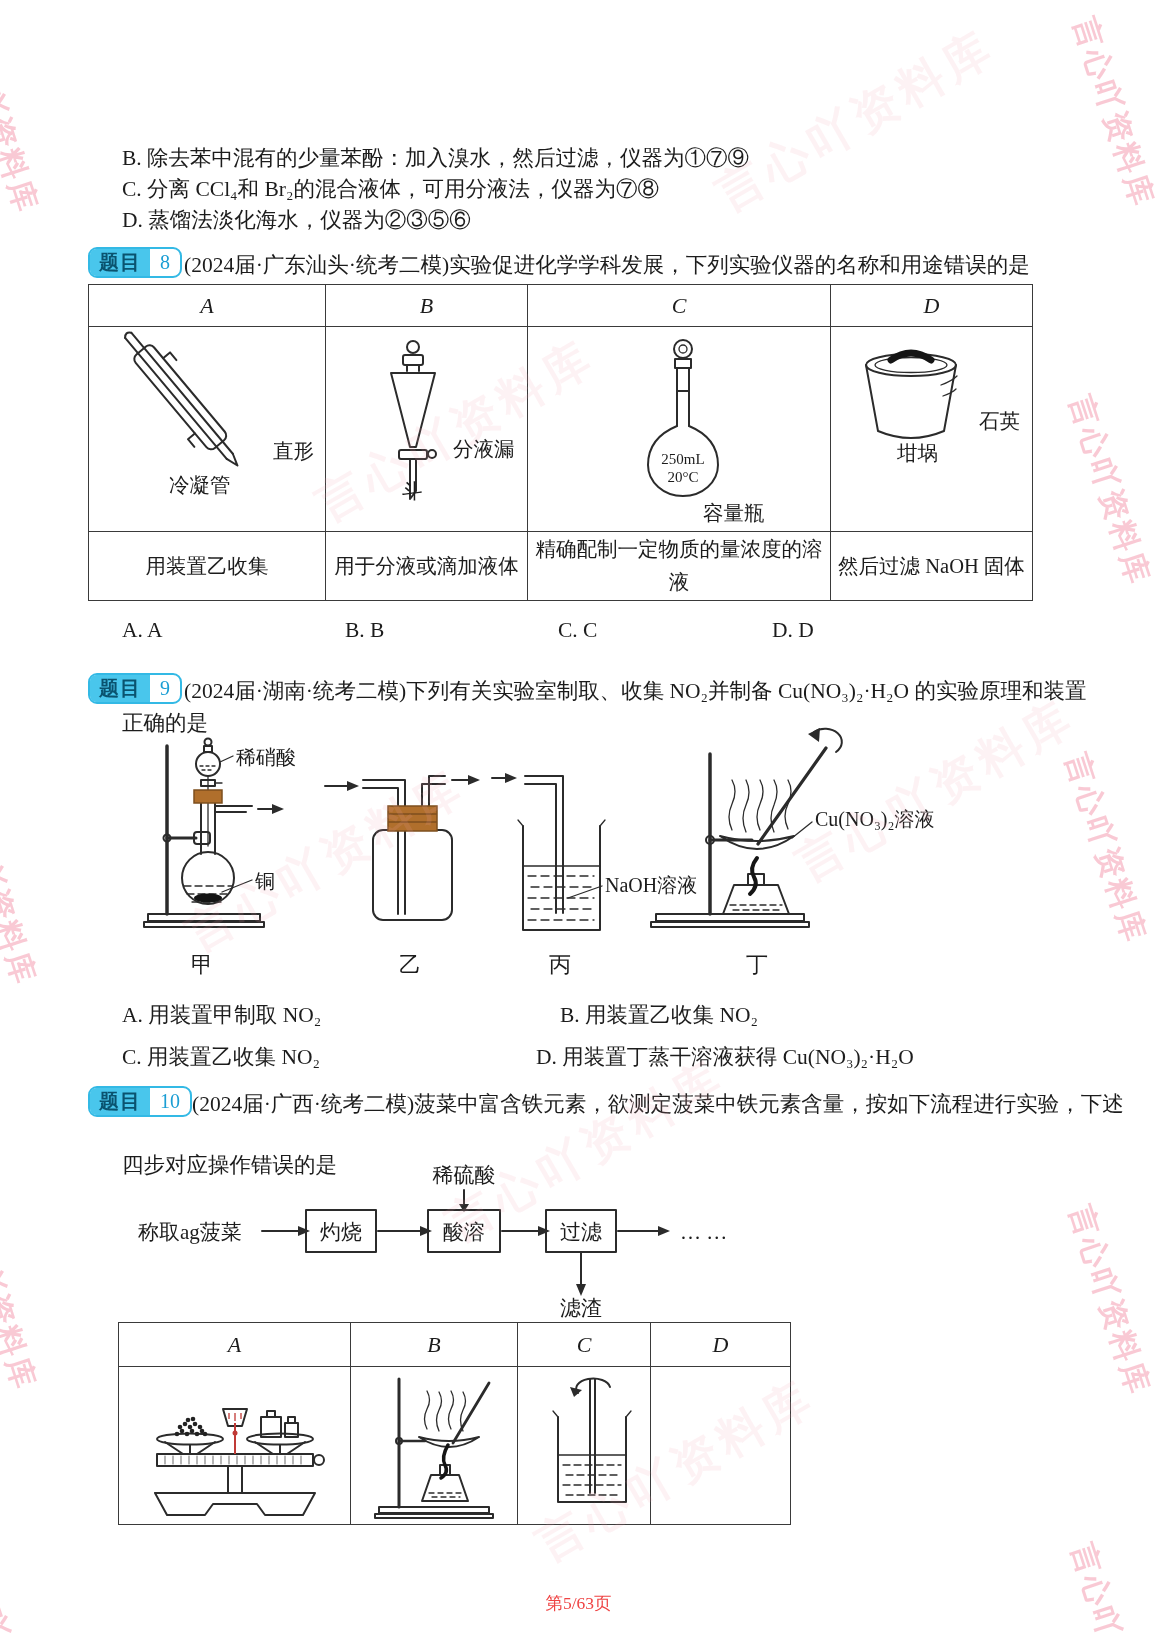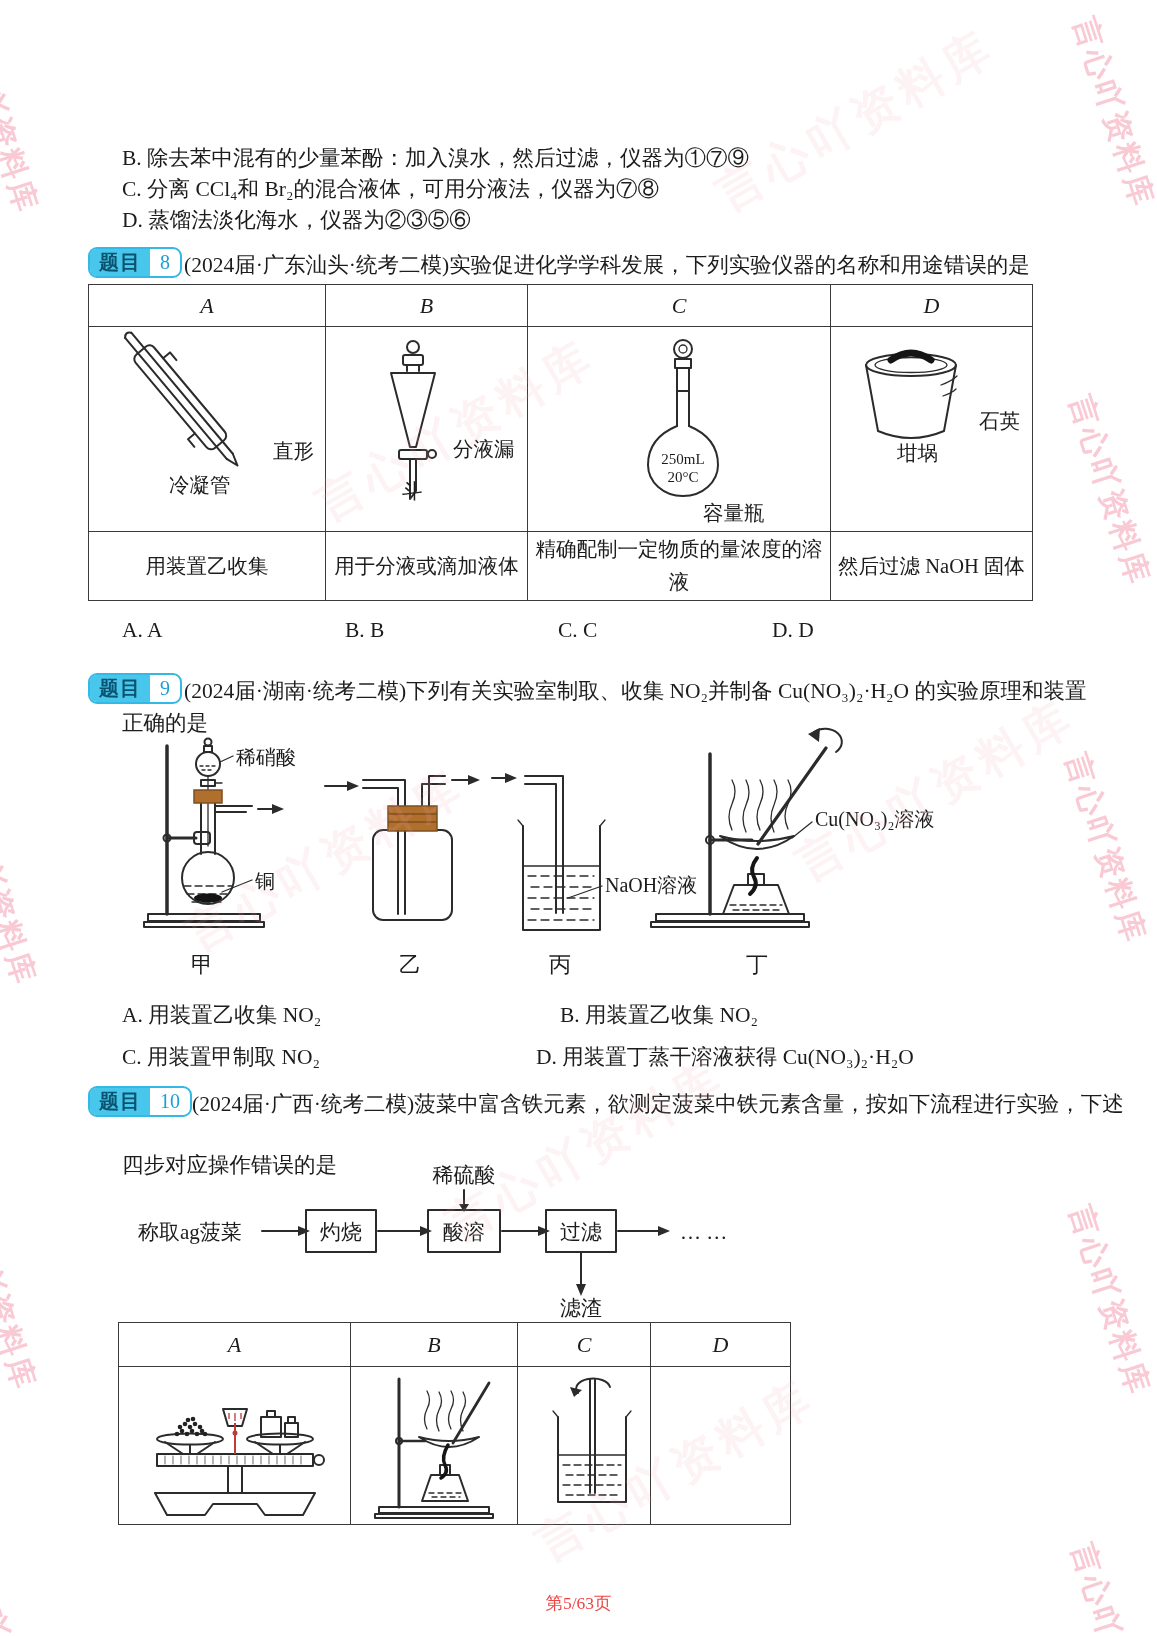--- a/index.html
+++ b/index.html
@@ -227,23 +227,23 @@
     </g>
     <polygon points="708,16 720,10 719,24" fill="#2b2b2b"></polygon>
     <text x="715" y="108" font-size="20">Cu(NO₃)₂溶液</text>
 
     <text x="102" y="254" font-size="22" text-anchor="middle">甲</text>
     <text x="310" y="254" font-size="22" text-anchor="middle">乙</text>
     <text x="460" y="254" font-size="22" text-anchor="middle">丙</text>
     <text x="657" y="254" font-size="22" text-anchor="middle">丁</text>
   </svg>
 
-  <div class="t" style="left:122px;top:1000px">A. 用装置乙收集 NO₂</div>
+  <div class="t" style="left:122px;top:1000px">A. 用装置甲制取 NO₂</div>
   <div class="t" style="left:560px;top:1000px">B. 用装置乙收集 NO₂</div>
-  <div class="t" style="left:122px;top:1042px">C. 用装置甲制取 NO₂</div>
+  <div class="t" style="left:122px;top:1042px">C. 用装置乙收集 NO₂</div>
   <div class="t" style="left:536px;top:1042px">D. 用装置丁蒸干溶液获得 Cu(NO₃)₂·H₂O</div>
 
   <div class="badge" style="left:88px;top:1086px">
     <span class="bl">题目</span>
     <span class="bn">10</span>
   </div>
   <div class="t" style="left:192px;top:1089px">(2024届·广西·统考二模)菠菜中富含铁元素，欲测定菠菜中铁元素含量，按如下流程进行实验，下述</div>
   <div class="t" style="left:122px;top:1150px">四步对应操作错误的是</div>
 
   <svg class="d" style="left:100px;top:1152px" width="660" height="165" viewBox="0 0 660 165">

